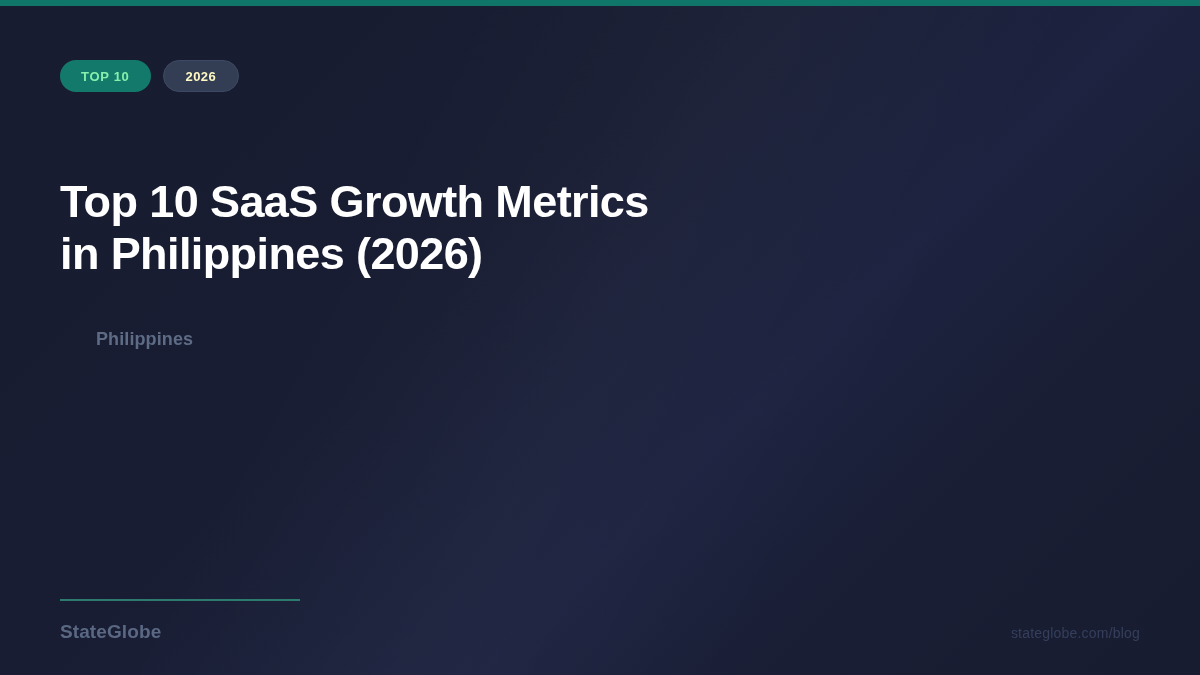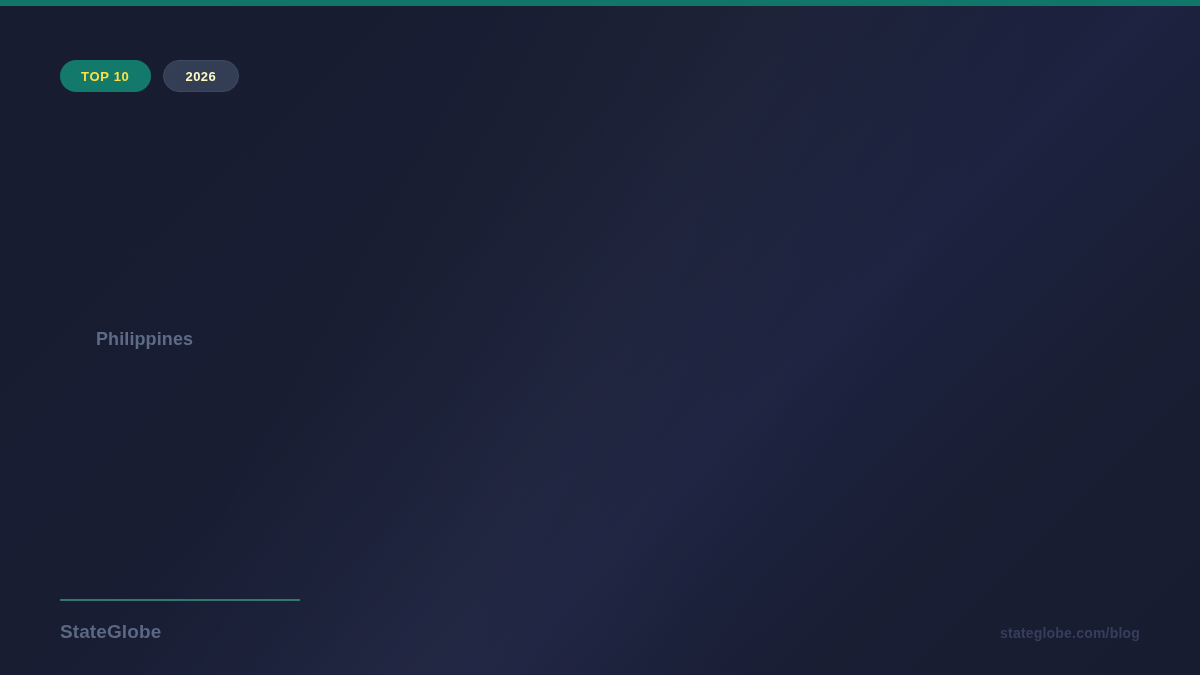--- a/index.html
+++ b/index.html
@@ -79,21 +79,21 @@
     height: 32px;
     border-radius: 16px;
     font-size: 13px;
     font-weight: bold;
     letter-spacing: 0.7px;
     white-space: nowrap;
   }
 
   .badge-primary {
     background: #13796a;
-    color: #fde047;
+    color: #86efac;
     padding: 0 21px;
   }
 
   .badge-secondary {
     background: #333e54;
     color: #fef9c3;
     padding: 0 22px;
     border: 1px solid #3d4963;
     letter-spacing: 0.4px;
   }
@@ -142,39 +142,43 @@
     font-weight: bold;
     color: #5a6883;
     letter-spacing: 0.1px;
   }
 
   .footer-url {
     position: absolute;
     right: 60px;
     top: 625px;
     font-size: 14px;
-    font-weight: bold;
+    font-weight: normal;
     color: #353f5c;
     letter-spacing: 0.2px;
   }
 </style>
 </head>
 <body>
 
 <div class="slide">
 
   <div class="accent-bar"></div>
 
   <div class="content">
 
     <div class="badges">
       <span class="badge badge-primary">TOP 10</span>
       <span class="badge badge-secondary">2026</span>
     </div>
 
+    <h1 class="headline">
+      <span class="line">Top 10 SaaS Growth Metrics</span>
+      <span class="line">in Philippines (2026)</span>
+    </h1>
 
     <div class="subtitle">Philippines</div>
 
     <div class="footer-rule"></div>
 
     <div class="footer-brand">StateGlobe</div>
 
     <div class="footer-url">stateglobe.com/blog</div>
 
   </div>

